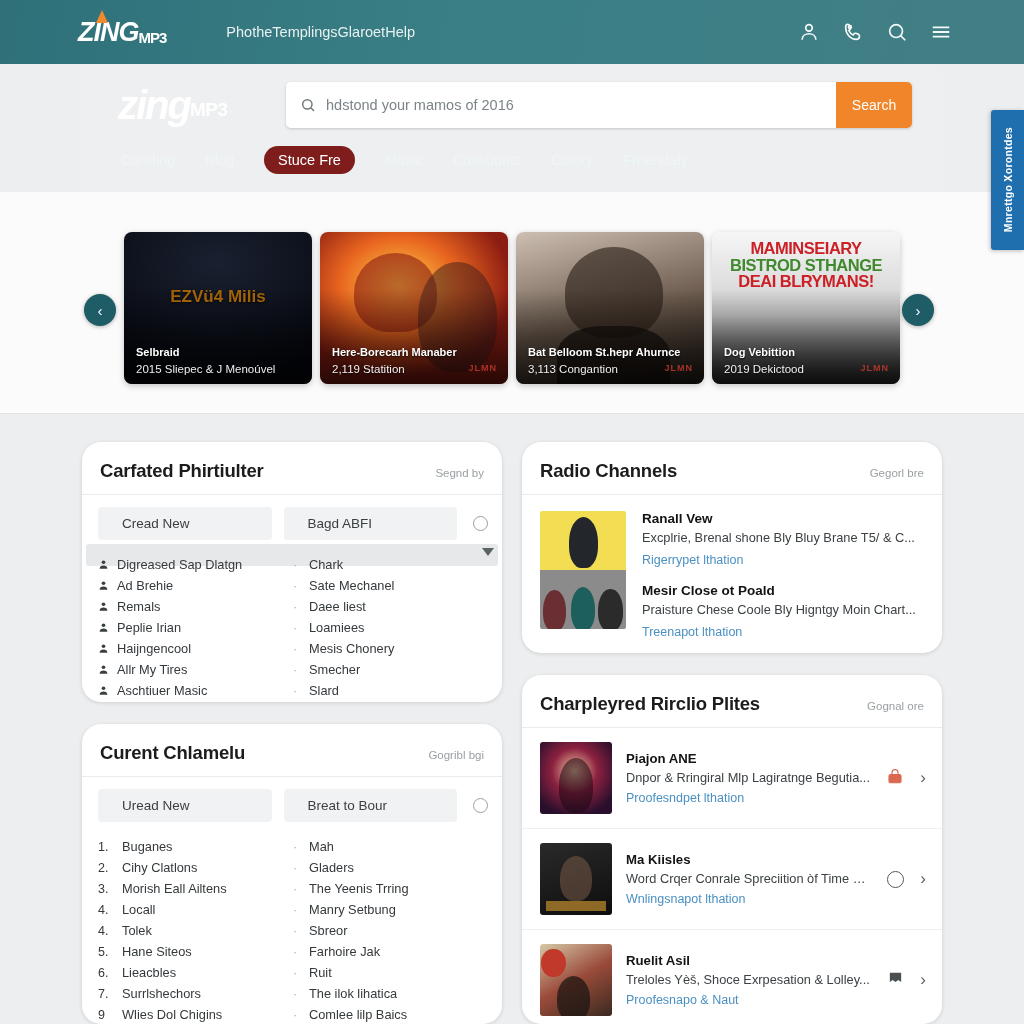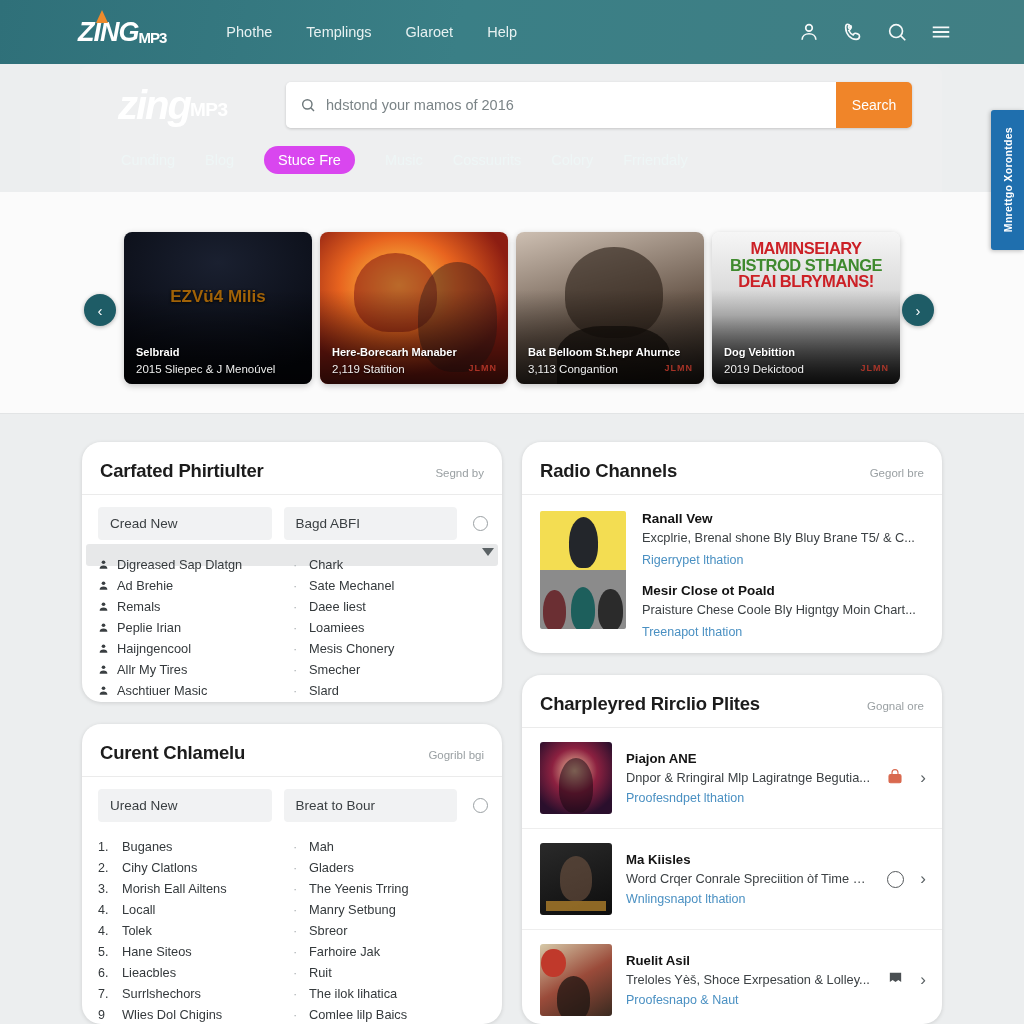--- a/index.html
+++ b/index.html
@@ -22,21 +22,21 @@
     margin-left: 78px; display: flex; align-items: flex-end;
     color: #fff; letter-spacing: -1px; position: relative;
   }
   .brand-top .z { font-size: 27px; font-weight: 700; font-style: italic; line-height: 1; }
   .brand-top .mp3 { font-size: 15px; font-weight: 700; line-height: 1; margin-bottom: 1px; }
   .brand-top .flame {
     position: absolute; left: 18px; top: -9px; width: 0; height: 0;
     border-left: 6px solid transparent; border-right: 6px solid transparent;
     border-bottom: 13px solid #ef8b2c;
   }
-  .topnav { display: flex; align-items: center; margin-left: 60px; gap: 34px; }
+  .topnav { display: flex; align-items: center; margin-left: 60px; }
   .topnav a {
     color: #e7f1f1; font-size: 14.5px; text-decoration: none; white-space: nowrap;
   }
   .topicons {
     position: absolute; right: 72px; top: 0; height: 64px;
     display: flex; align-items: center; gap: 22px;
   }
   .topicons .ic { width: 22px; height: 22px; cursor: pointer; opacity: .95; }
   .topicons svg { display: block; }
 
@@ -68,21 +68,21 @@
   }
   .searchbtn {
     width: 76px; background: #f08529; color: #fff; border: 0; cursor: pointer;
     font-size: 14px; font-family: "Liberation Sans", sans-serif;
   }
   .subnav { display: flex; align-items: center; gap: 30px; margin-top: 18px; padding-left: 3px; }
   .subnav a {
     color: #eef6f6; font-size: 14.5px; text-decoration: none; white-space: nowrap;
   }
   .subnav a.active {
-    background: #d946ef; color: #fff; padding: 6px 14px; border-radius: 14px;
+    background: #7f1d1d; color: #fff; padding: 6px 14px; border-radius: 14px;
   }
 
   
   .band {
     position: absolute; left: 0; top: 192px; width: 1024px; height: 222px;
     background: #fbfbfb; z-index: 10;
     border-bottom: 1px solid #e2e4e5;
   }
   .carousel { position: absolute; left: 124px; top: 40px; display: flex; gap: 8px; }
   .slide {
@@ -147,21 +147,21 @@
   .card-head {
     display: flex; align-items: baseline; justify-content: space-between;
     padding: 18px 18px 12px 18px; border-bottom: 1px solid #ebebeb;
   }
   .card-head h2 { font-size: 18.5px; font-weight: 700; color: #1c1c1c; letter-spacing: -.2px; }
   .card-head .meta { font-size: 11.5px; color: #9aa0a3; }
 
   
   .chips { display: flex; align-items: center; gap: 12px; padding: 12px 14px 4px 16px; }
   .chip {
-    background: #f1f2f3; border-radius: 4px; padding: 9px 12px;
+    background: #f1f2f3; border-radius: 4px; padding: 9px 24px;
     font-size: 13.5px; color: #3a3f42; flex: 1; cursor: pointer;
   }
   .ring {
     width: 15px; height: 15px; border: 1.6px solid #9aa0a3; border-radius: 50%;
     flex: 0 0 auto; margin-left: 4px;
   }
   .lists { display: flex; padding: 10px 14px 14px 16px; position: relative; align-items: center; }
   .lcol { flex: 1; }
   .lrow { display: flex; align-items: center; gap: 8px; height: 21px; font-size: 12.8px; color: #34393c; }
   .lrow .pico { width: 11px; height: 11px; flex: 0 0 auto; }

